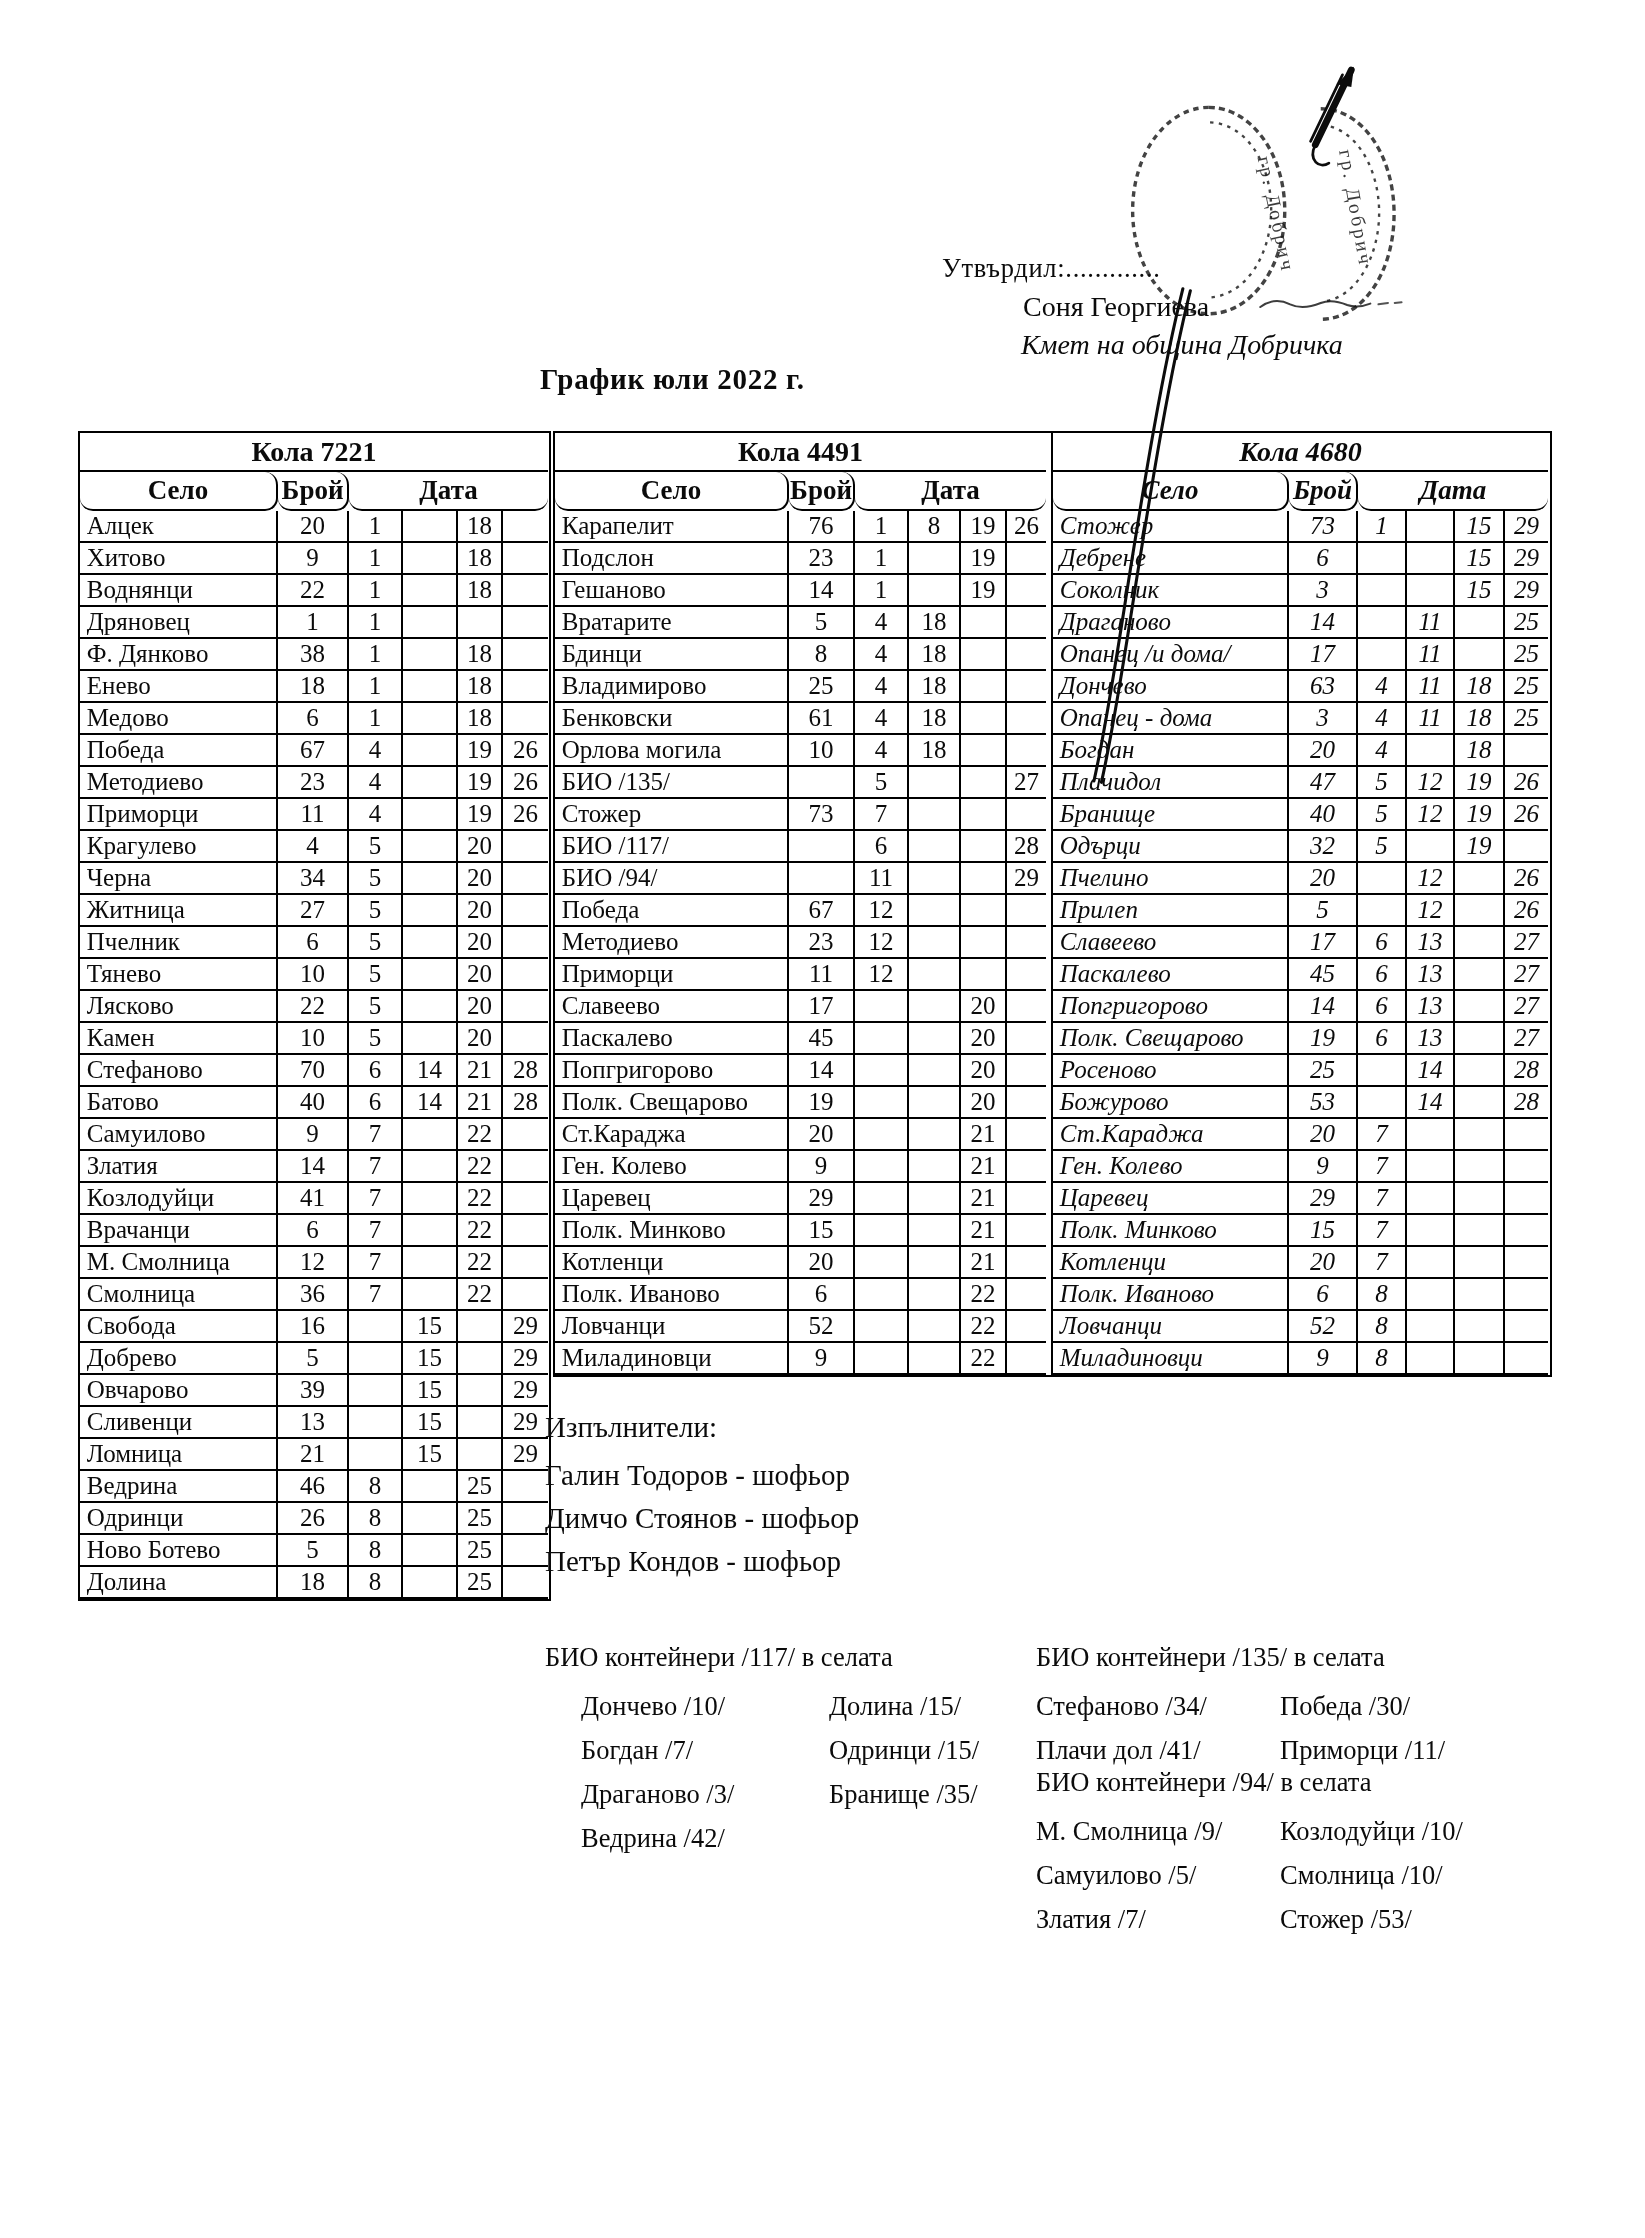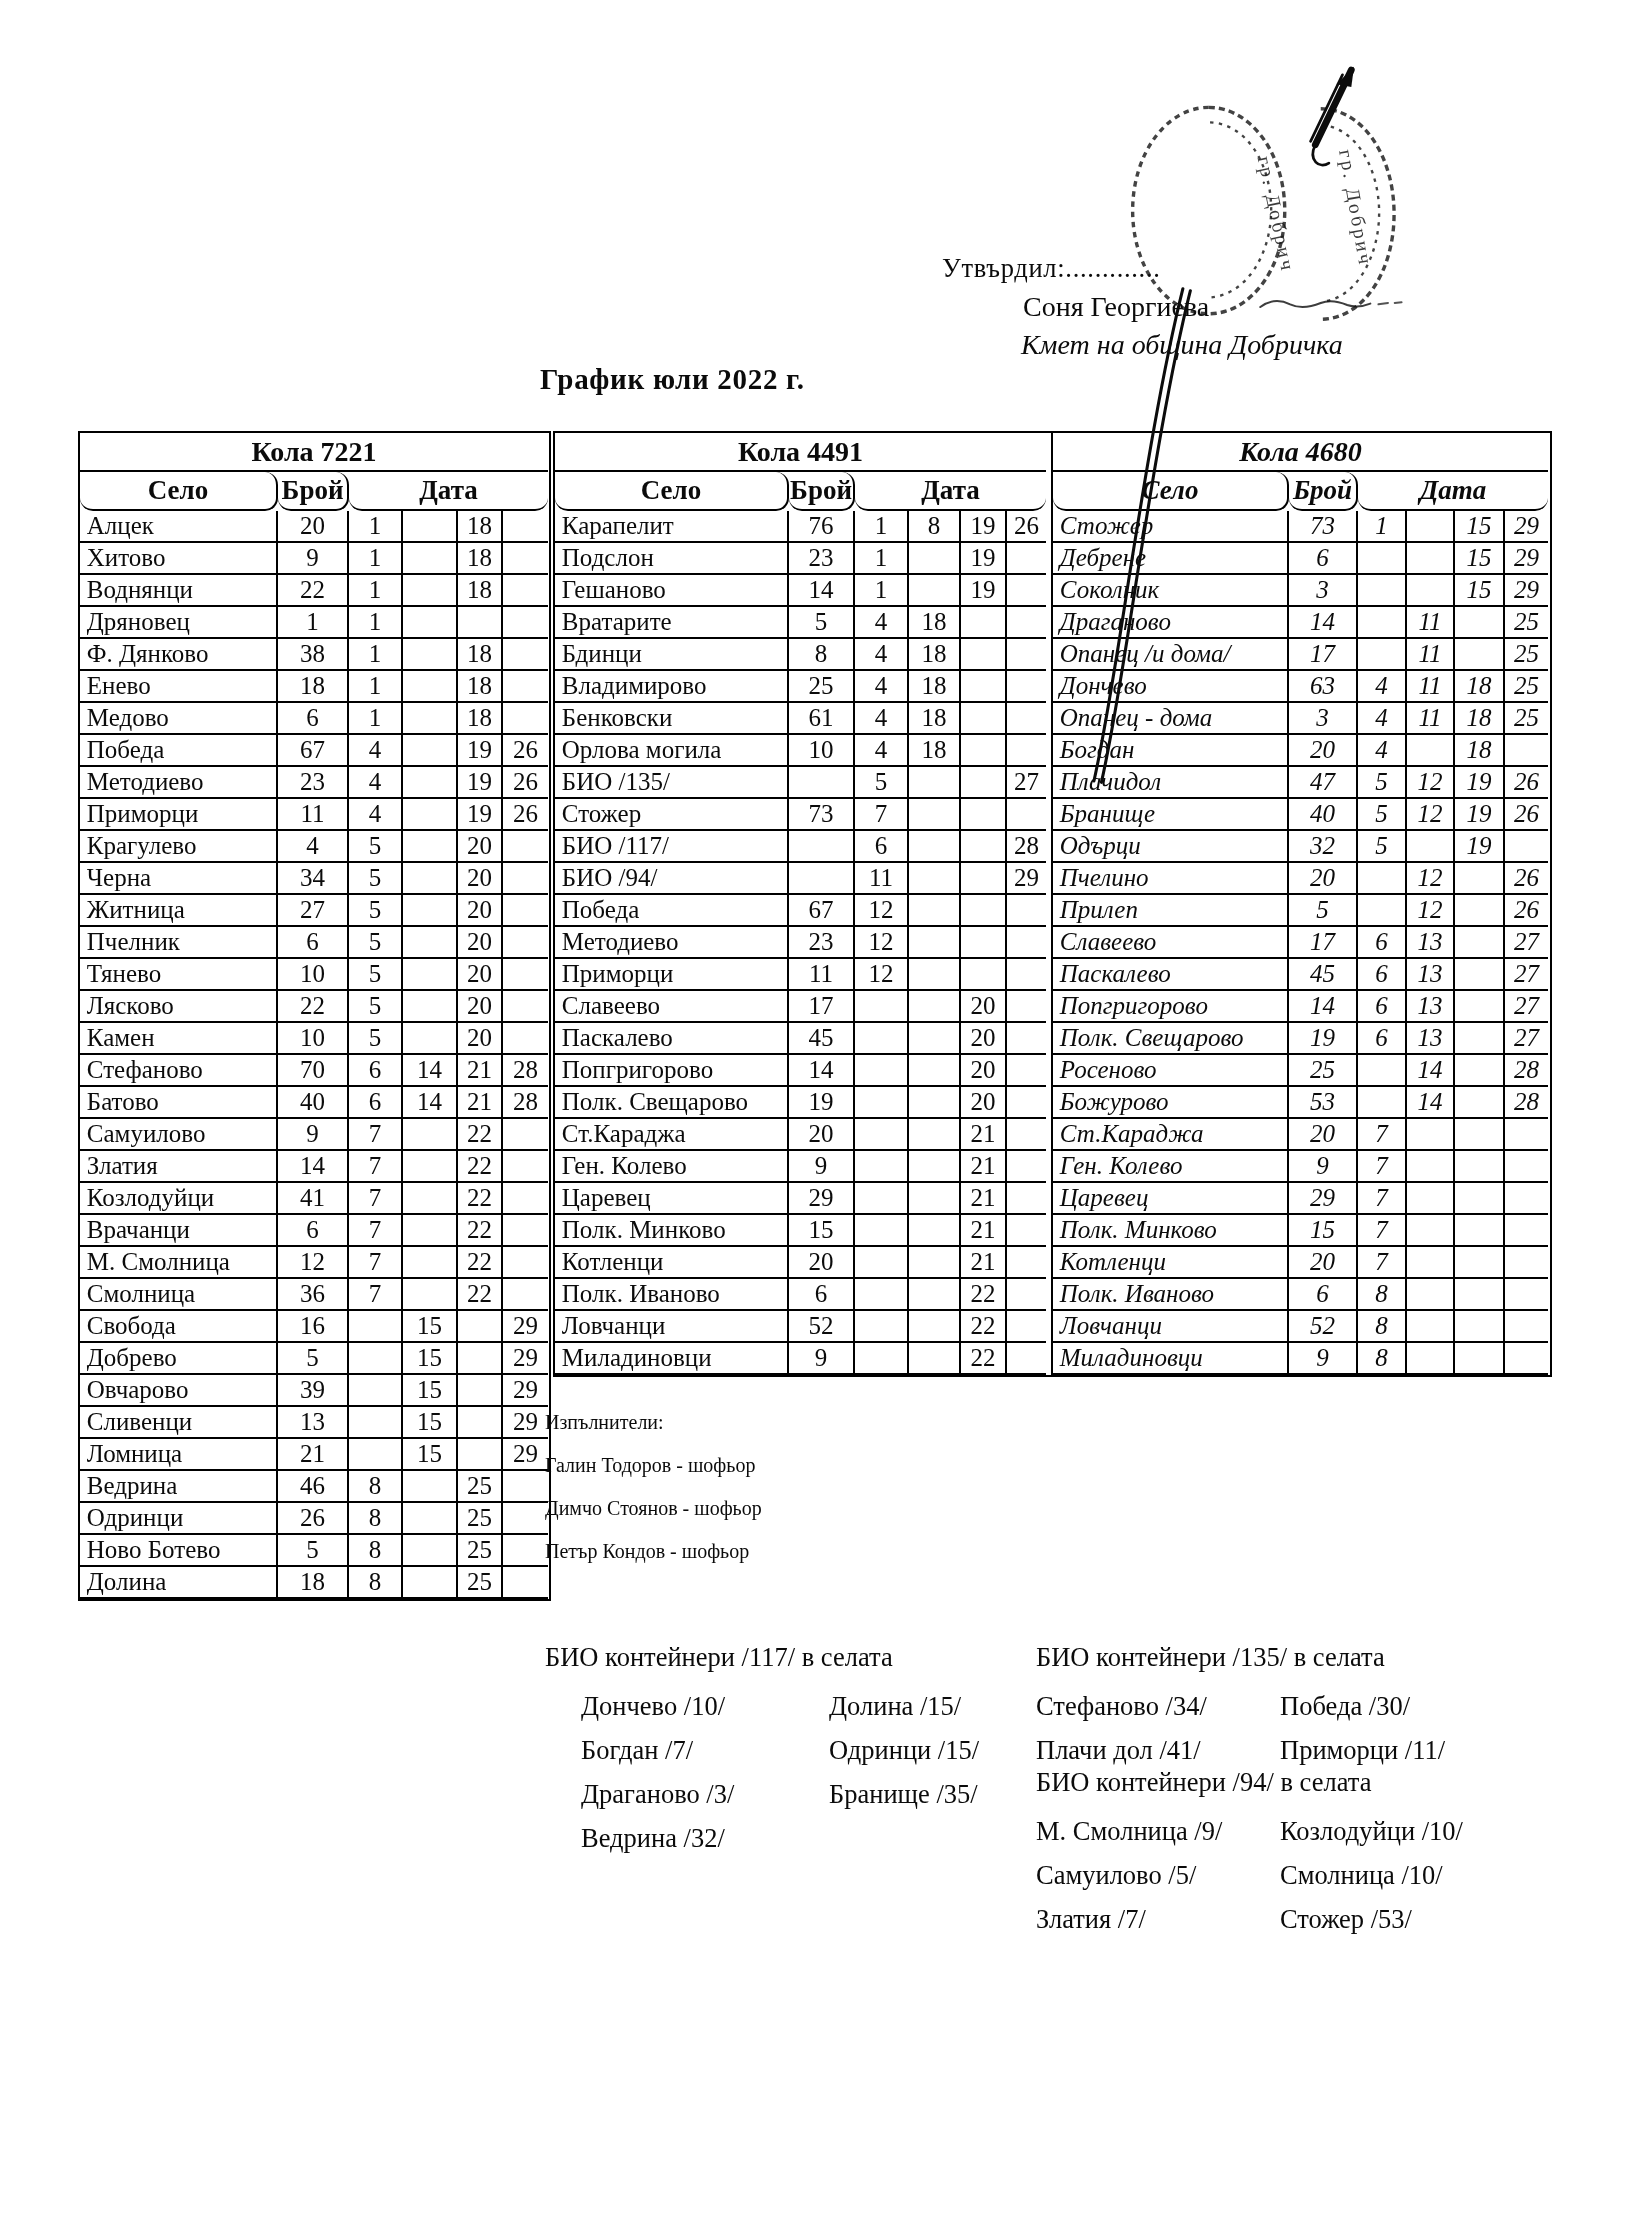--- a/index.html
+++ b/index.html
@@ -28,21 +28,21 @@
     font-size:25px;white-space:nowrap;overflow:hidden;
   }
   .cell:nth-child(6n+0){}
   .title-cell{grid-column:1/7;font-weight:bold;font-size:28px;border-right:none;text-align:center;}
   .head{font-weight:bold;font-size:27px;border-radius:13px;}
   .date-h{grid-column:3/7;border-right:none;}
   .village{justify-content:flex-start;padding-left:6.8px;}
   .row{display:contents;}
   .row .cell:nth-child(6){border-right:none;}
   
-  .exec-block{left:545px;top:1411px;font-size:20px;}
+  .exec-block{left:545px;top:1411px;font-size:29px;}
   .exec-label{margin-bottom:9.5px;}
   .exec-item{line-height:43px;}
   
   .bio-section{position:absolute;font-size:26.5px;}
   .bio-title{margin-bottom:11px;}
   .bio-cols{display:grid;}
   .s117 .bio-cols{grid-template-columns:248px 231px;margin-left:36px;}
   .s135 .bio-cols,.s94 .bio-cols{grid-template-columns:244px 231px;}
   .bio-col .list-item{line-height:44px;}
   
@@ -91,21 +91,21 @@
     </div>
 </div>
 
 <div class="bio-section s117" style="left:545px;top:1642px">
   <div class="bio-title">БИО контейнери /117/ в селата</div>
   <div class="bio-cols">
     <div class="bio-col">
         <div class="list-item">Дончево /10/</div>
         <div class="list-item">Богдан /7/</div>
         <div class="list-item">Драганово /3/</div>
-        <div class="list-item">Ведрина /32/</div>
+        <div class="list-item">Ведрина /42/</div>
       </div>
     <div class="bio-col">
         <div class="list-item">Долина /15/</div>
         <div class="list-item">Одринци /15/</div>
         <div class="list-item">Бранище /35/</div>
       </div>
   </div>
 </div>
 
 <div class="bio-section s135" style="left:1036px;top:1642px">

